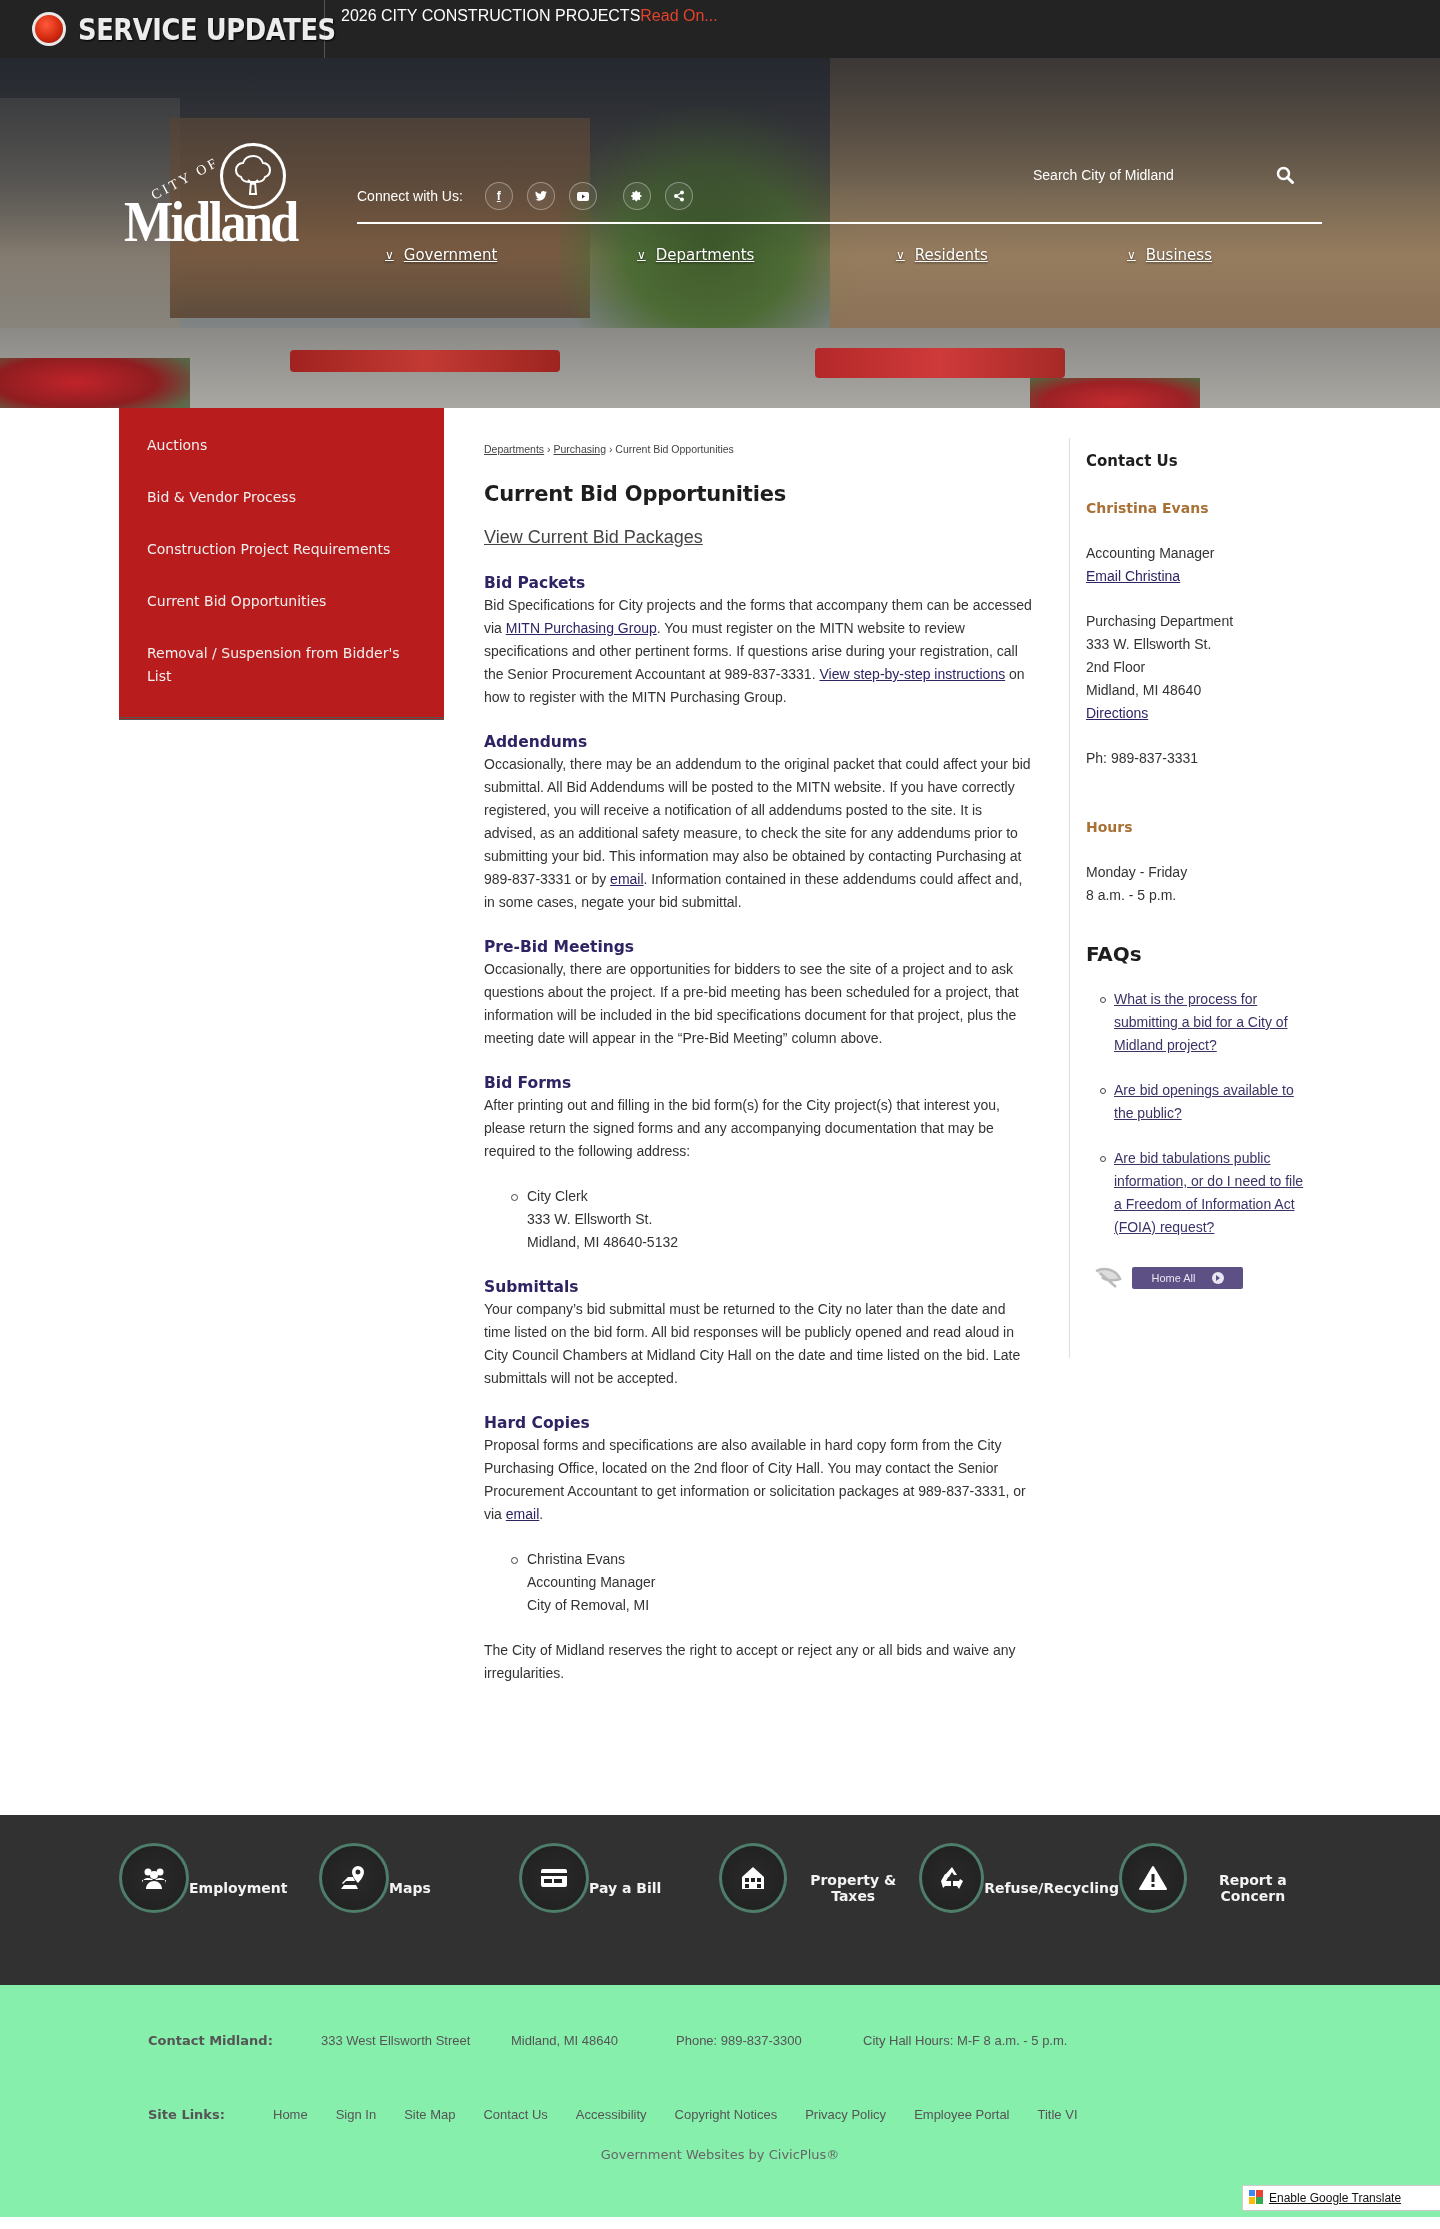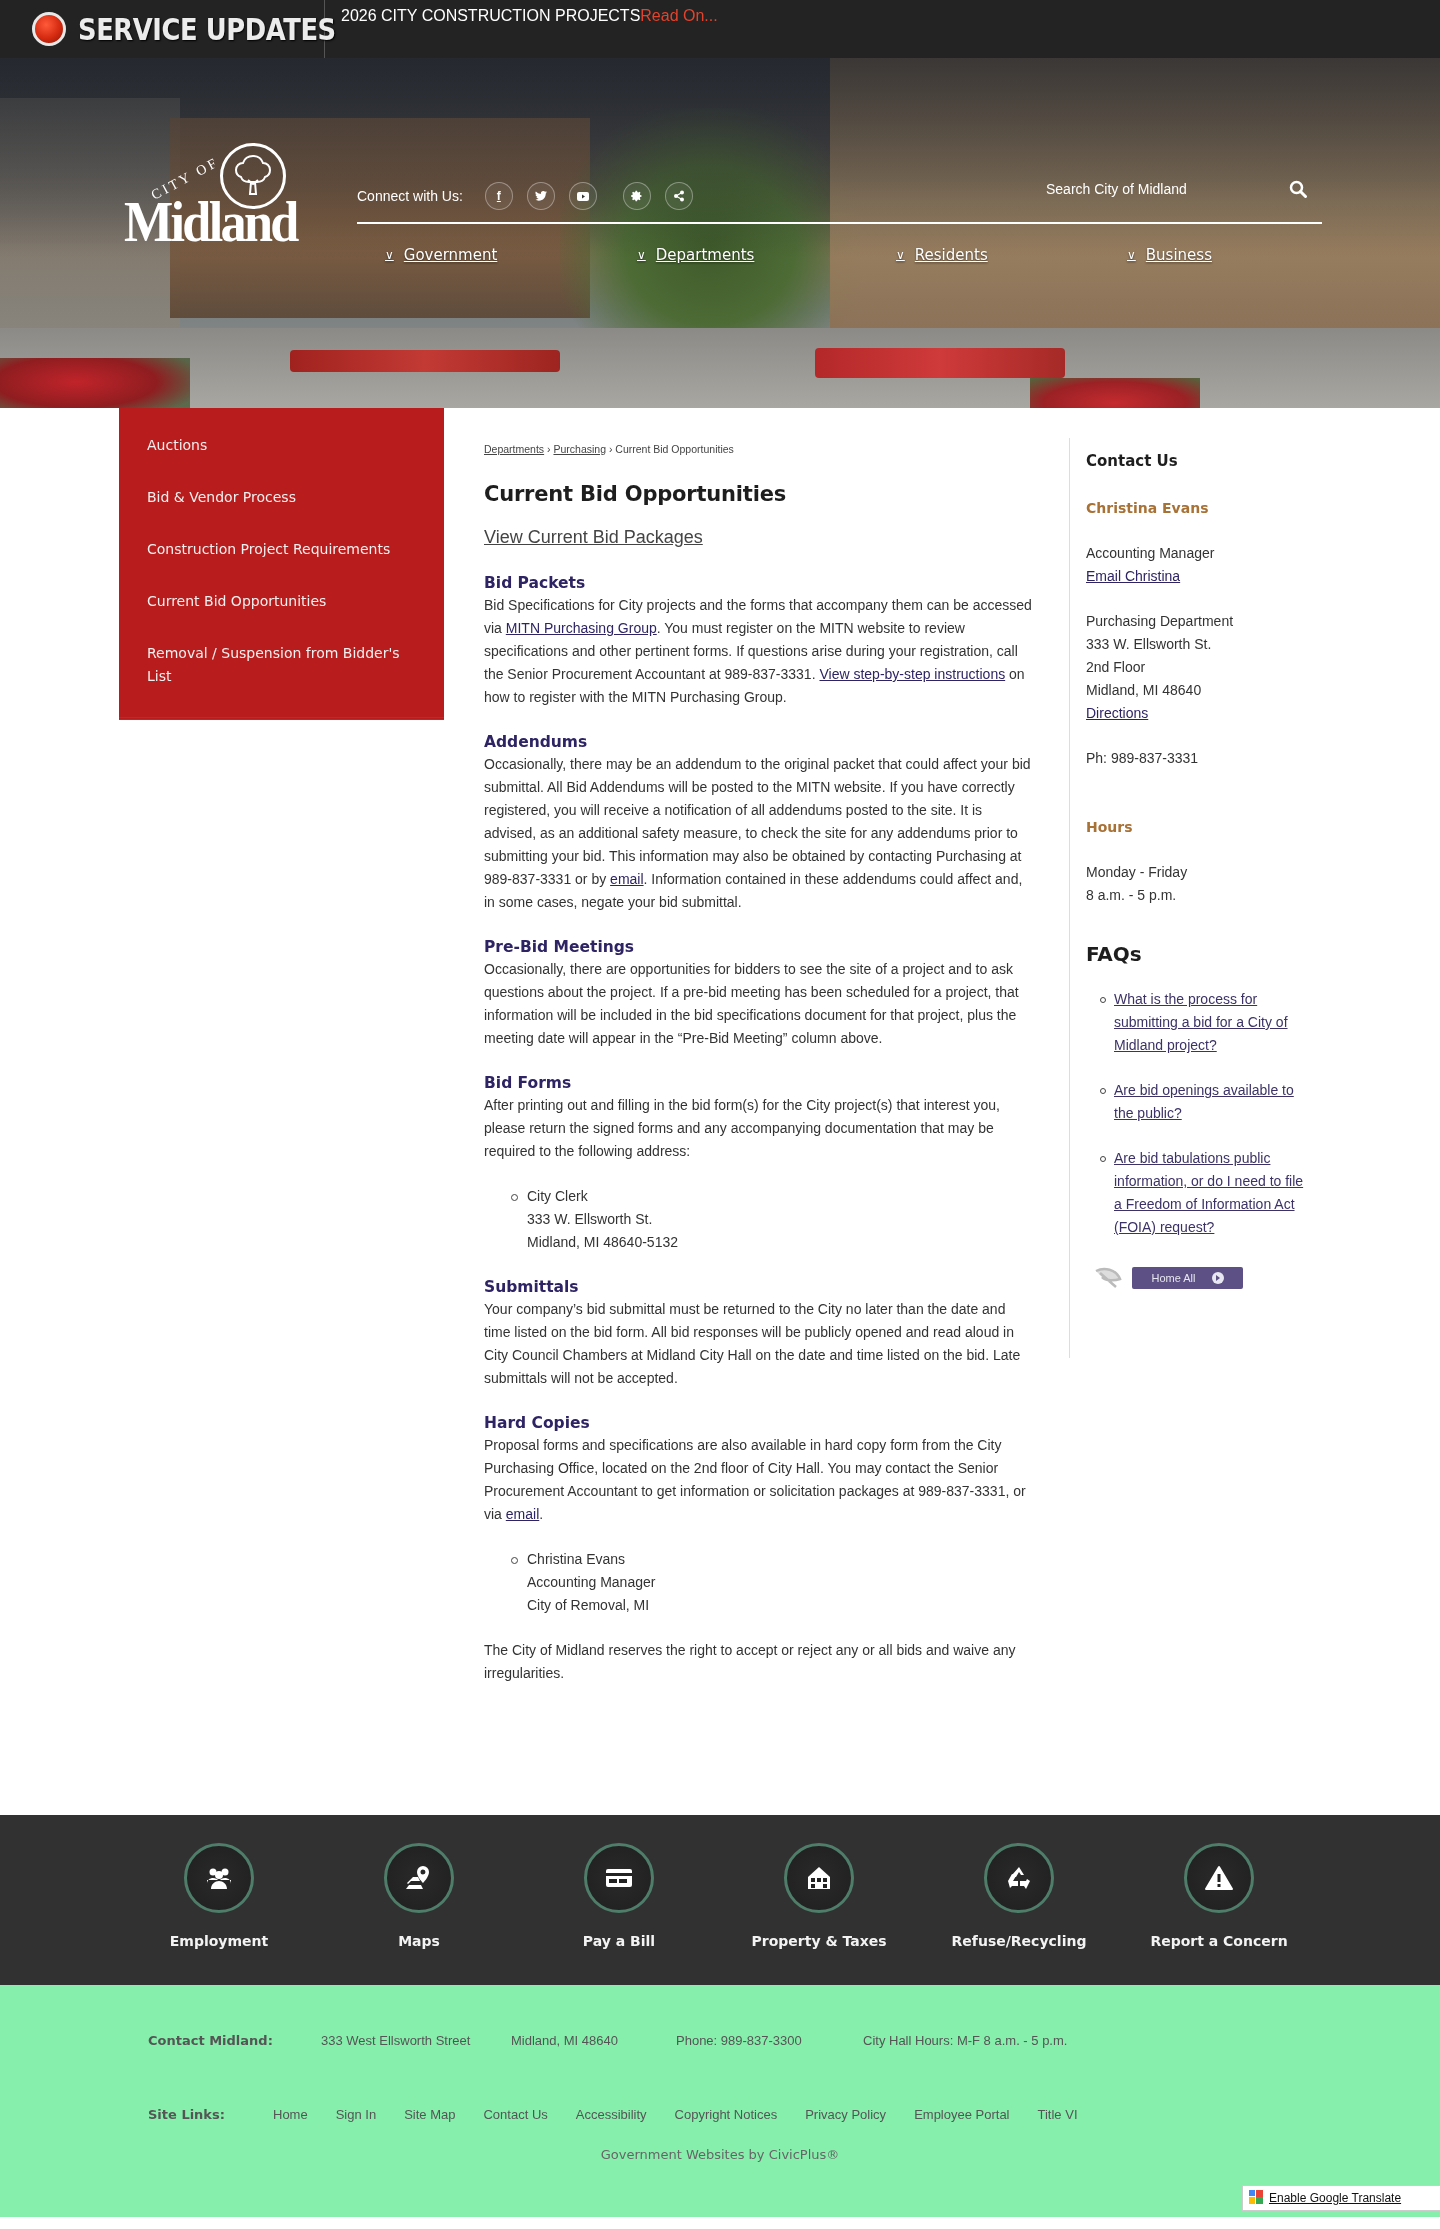--- a/index.html
+++ b/index.html
@@ -139,22 +139,22 @@
       color: #fff; font-size: 12px; font-weight: bold;
       display: flex; align-items: center; justify-content: center;
       margin-right: 14px;
     }
     .social.gap { margin-left: 12px; }
 
     .hero-rule {
       position: absolute; left: 357px; top: 164px; width: 965px; height: 2px; background: #fff;
     }
     .search {
-      position: absolute; left: 1033px; top: 116px; width: 290px; height: 30px;
-      display: flex; align-items: center; justify-content: center;
+      position: absolute; left: 1033px; top: 102px; width: 290px; height: 30px;
+      display: flex; align-items: center; justify-content: flex-start;
     }
     .search-input {
       background: transparent; border: none; outline: none;
       color: #fff; font-family: "Liberation Sans", sans-serif; font-size: 14px; width: 240px;
     }
     .search-input::placeholder { color: #fff; }
     .search-btn { width: 24px; height: 24px; display: flex; align-items: center; justify-content: center; cursor: pointer; }
 
     .main-nav {
       position: absolute; left: 385px; top: 188px; width: 900px; height: 24px;
@@ -245,21 +245,21 @@
       border-left: 4px solid #5c5084; border-top: 3px solid transparent; border-bottom: 3px solid transparent;
     }
 
     
     .quick-links {
       height: 170px; background: #313131;
       position: relative;
     }
     .ql-item {
       position: absolute; top: 28px; width: 200px;
-      display: flex; flex-direction: column; align-items: center;
+      display: flex; flex-direction: row; align-items: center;
       text-decoration: none;
       text-align: center;
     }
     .ql-circle {
       width: 70px; height: 70px; border-radius: 50%;
       border: 3px solid #4e7d6a;
       background: radial-gradient(circle at 50% 50%, #2a2a2a 0%, #1f1f1f 100%);
       display: flex; align-items: center; justify-content: center;
     }
     .ql-label {

